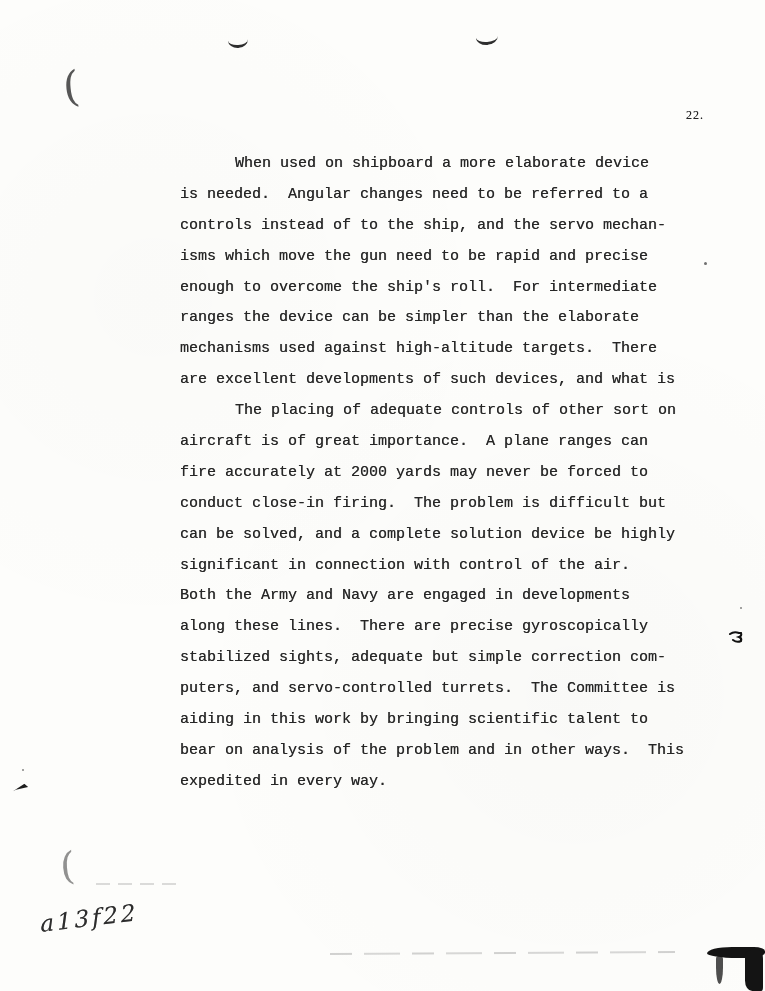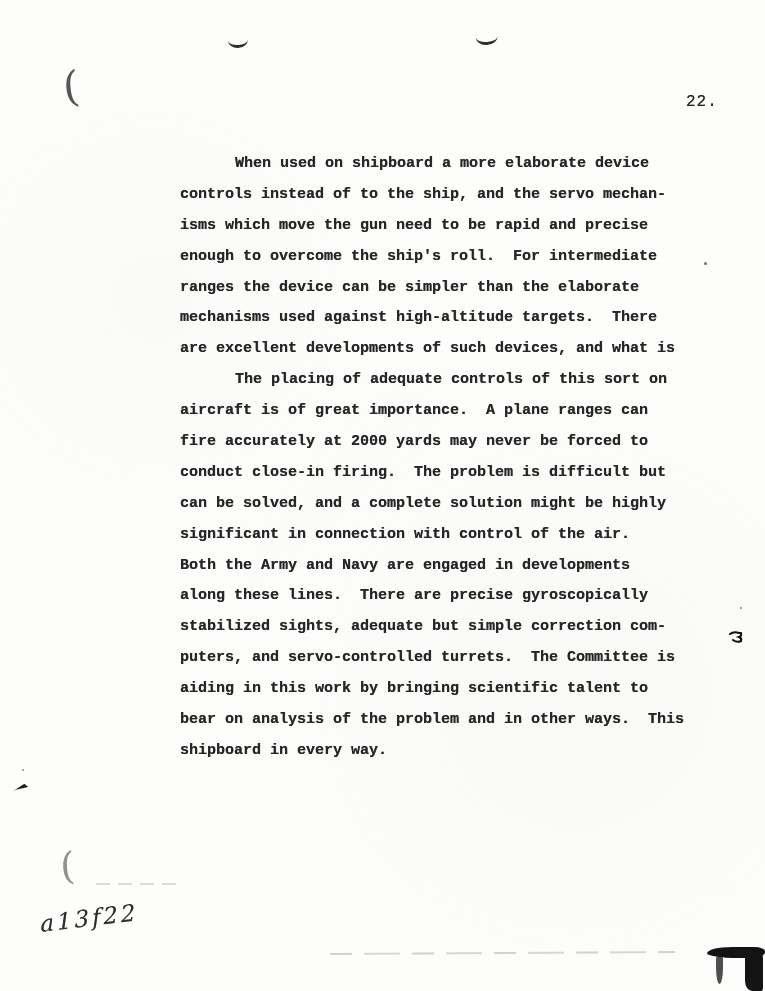--- a/index.html
+++ b/index.html
@@ -18,35 +18,35 @@
     position: absolute;
     inset: 0;
     background:
       radial-gradient(circle at 20% 30%, rgba(0,0,0,0.012), transparent 40%),
       radial-gradient(circle at 75% 70%, rgba(0,0,0,0.015), transparent 45%),
       #fdfdfb;
   }
   .pagenum {
     position: absolute;
     left: 686px;
-    top: 93px;
-    font-size: 16px;
+    top: 108px;
+    font-size: 12px;
     color: #232323;
     letter-spacing: 1px;
     text-shadow: 0 0 0.5px rgba(0,0,0,0.55);
+    font-family: Liberation Serif, serif;
   }
   .body {
     position: absolute;
     left: 180px;
     top: 150px;
     width: 545px;
     font-size: 15px;
     color: #262626;
     text-shadow: 0 0 0.6px rgba(0,0,0,0.55), 0.4px 0.3px 0 rgba(0,0,0,0.18);
-    font-weight: bold;
   }
   .line {
     height: 30.9px;
     line-height: 28px;
     white-space: pre;
   }
   .line.indent {
     text-indent: 55px;
   }
   
@@ -151,39 +151,40 @@
 </style>
 </head>
 <body>
 
 <div class="page">
 
   <div class="pagenum">22.</div>
 
   <div class="body">
       <div class="line indent">When used on shipboard a more elaborate device</div>
+      <div class="line">is needed.  Angular changes need to be referred to a</div>
       <div class="line">controls instead of to the ship, and the servo mechan-</div>
       <div class="line">isms which move the gun need to be rapid and precise</div>
       <div class="line">enough to overcome the ship's roll.  For intermediate</div>
       <div class="line">ranges the device can be simpler than the elaborate</div>
       <div class="line">mechanisms used against high-altitude targets.  There</div>
       <div class="line">are excellent developments of such devices, and what is</div>
-      <div class="line indent">The placing of adequate controls of this sort on</div>
+      <div class="line indent">The placing of adequate controls of other sort on</div>
       <div class="line">aircraft is of great importance.  A plane ranges can</div>
       <div class="line">fire accurately at 2000 yards may never be forced to</div>
       <div class="line">conduct close-in firing.  The problem is difficult but</div>
-      <div class="line">can be solved, and a complete solution might be highly</div>
+      <div class="line">can be solved, and a complete solution device be highly</div>
       <div class="line">significant in connection with control of the air.</div>
       <div class="line">Both the Army and Navy are engaged in developments</div>
       <div class="line">along these lines.  There are precise gyroscopically</div>
       <div class="line">stabilized sights, adequate but simple correction com-</div>
       <div class="line">puters, and servo-controlled turrets.  The Committee is</div>
       <div class="line">aiding in this work by bringing scientific talent to</div>
       <div class="line">bear on analysis of the problem and in other ways.  This</div>
-      <div class="line">shipboard in every way.</div>
+      <div class="line">expedited in every way.</div>
     </div>
 
   <span class="tick tick1"></span>
   <span class="tick tick2"></span>
 
   <span class="paren paren-top">(</span>
   <span class="paren paren-bottom">(</span>
 
   <span class="arrow-mark"></span>
 

